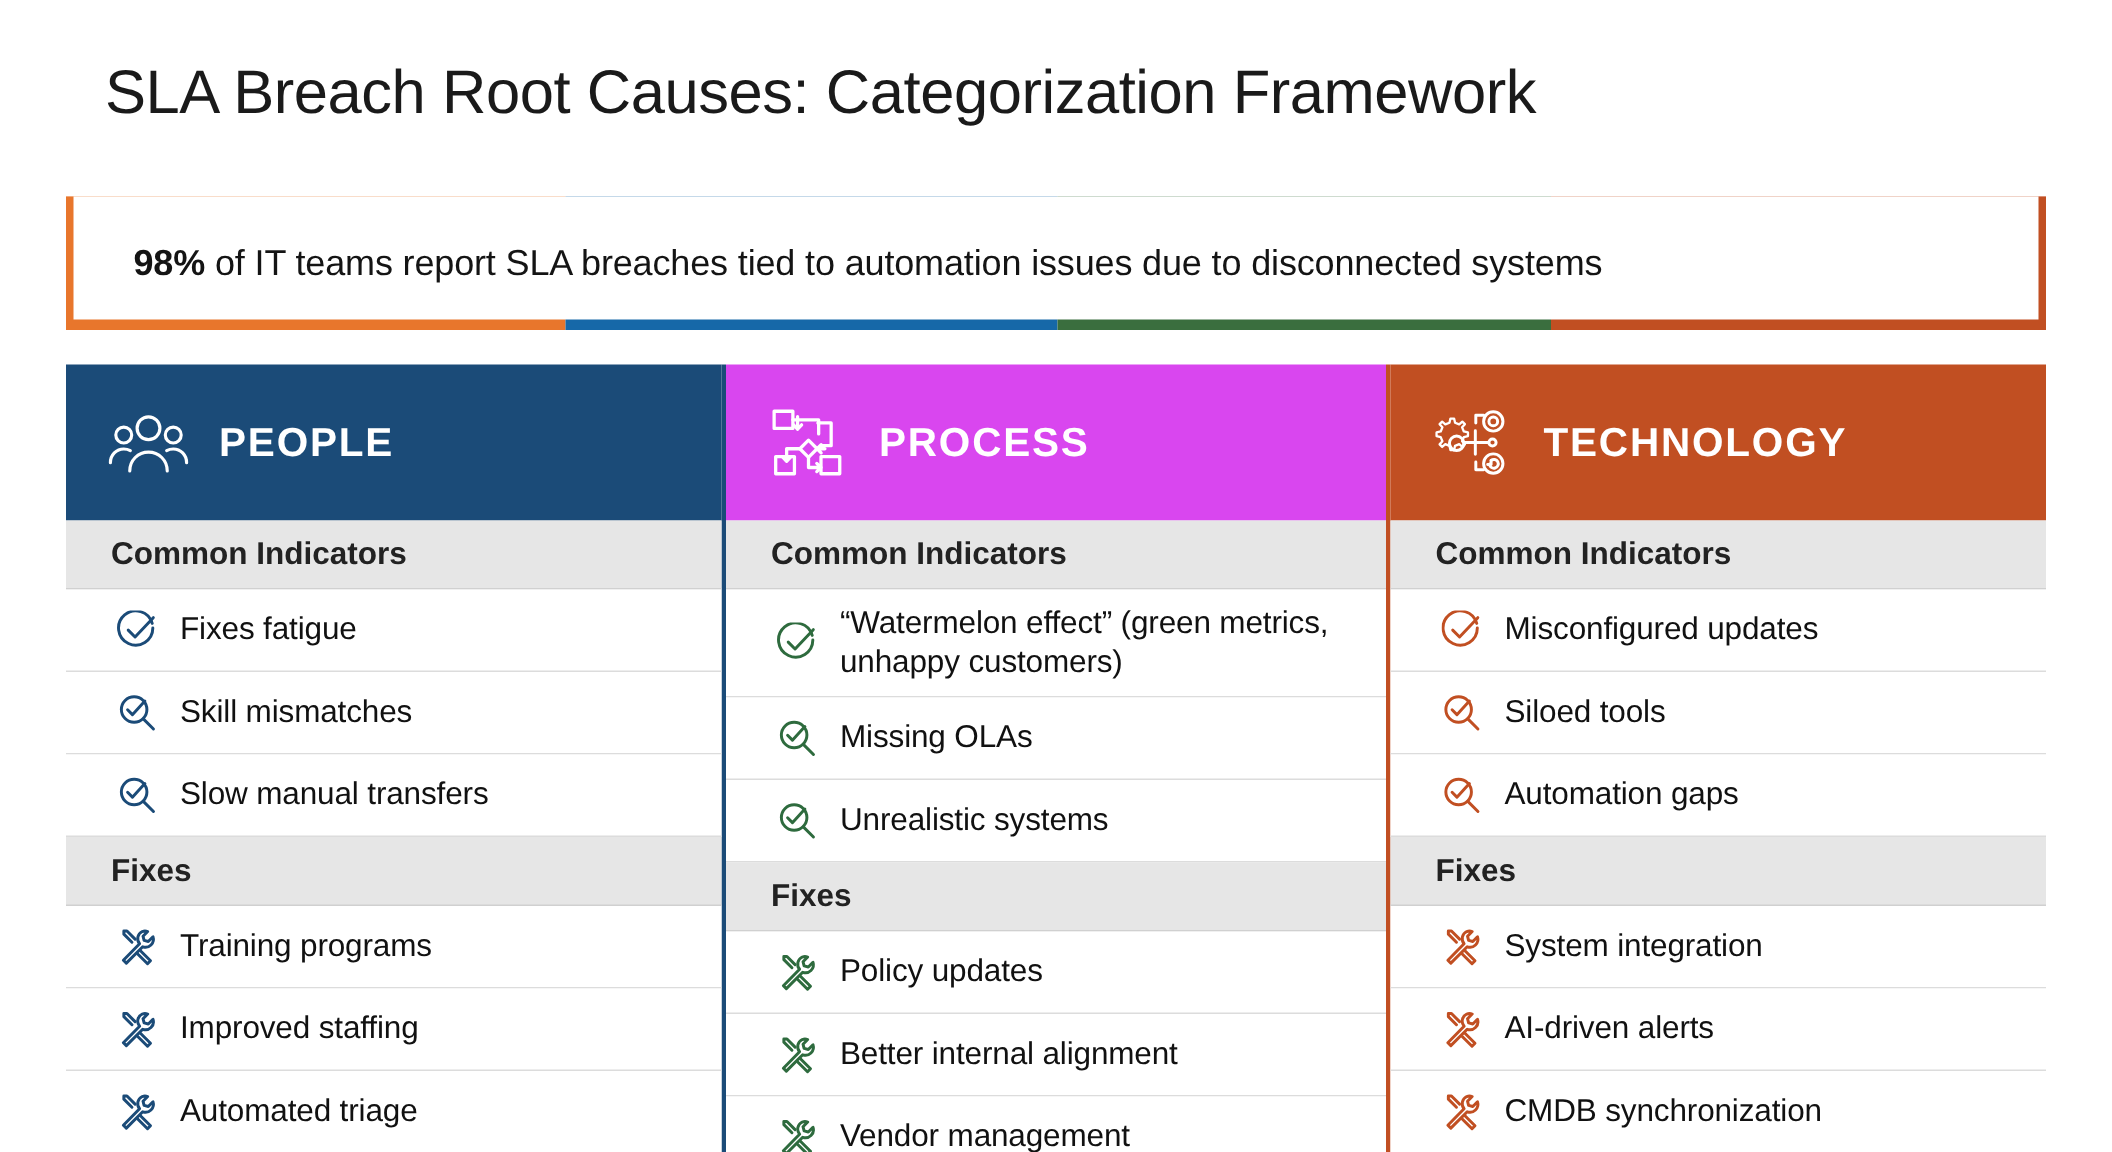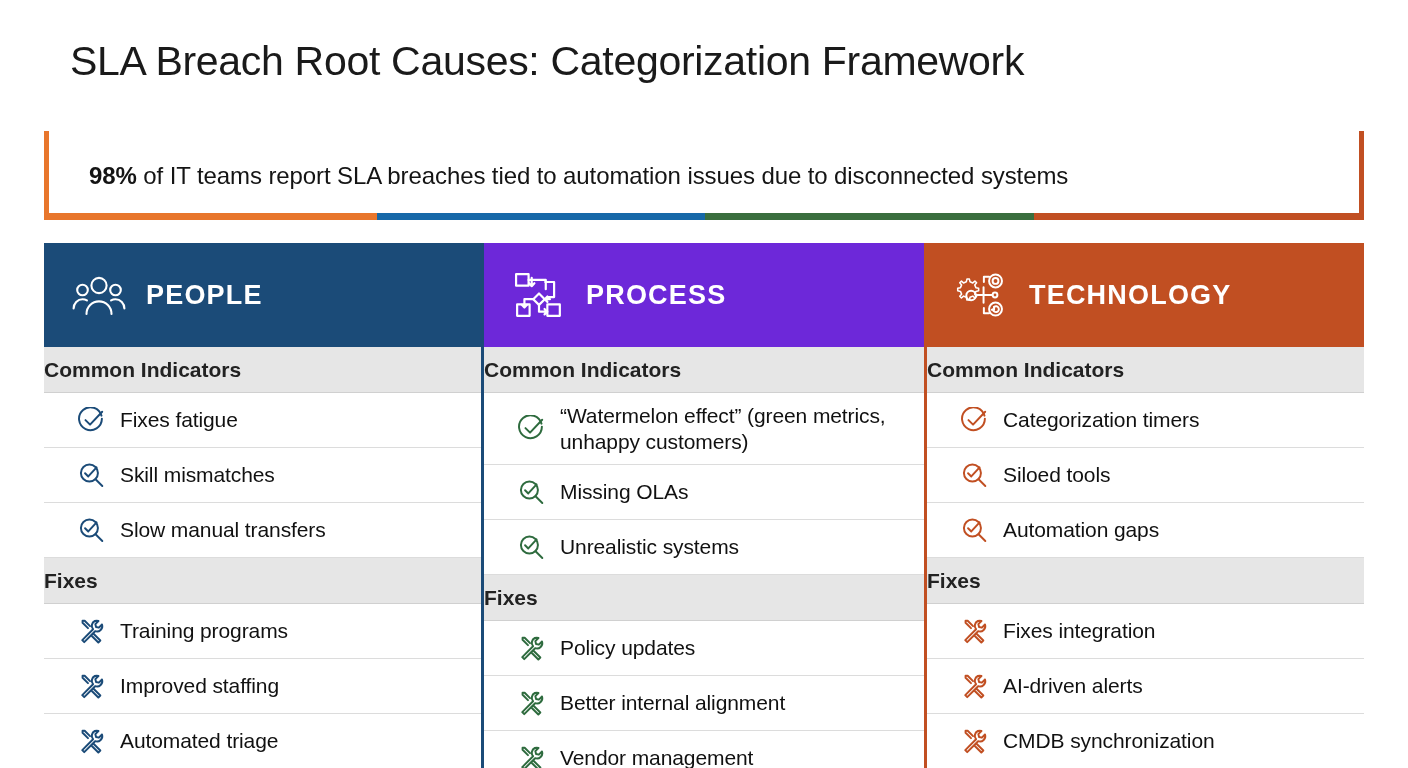--- a/index.html
+++ b/index.html
@@ -85,40 +85,41 @@
   
   .col-header {
     height: 104px;
     display: flex;
     align-items: center;
     gap: 18px;
     padding-left: 26px;
     color: #ffffff;
   }
   .col.people .col-header     { background: #1b4b78; }
-  .col.process .col-header    { background: #6d28d9; }
+  .col.process .col-header    { background: #d946ef; }
   .col.technology .col-header { background: #c14f22; }
 
   .col-header .hdr-icon {
     width: 58px; height: 46px;
     display: flex; align-items: center; justify-content: center;
     flex: none;
   }
   .col-header .hdr-label {
     font-size: 27px;
     font-weight: bold;
     letter-spacing: 1.2px;
   }
 
   
   .section-label {
     background: #e6e6e6;
     height: 46px;
     display: flex;
     align-items: center;
+    padding-left: 30px;
     font-size: 21px;
     font-weight: bold;
     color: #222222;
     border-bottom: 1px solid #d0d0d0;
   }
 
   
   .item {
     min-height: 55px;
     display: flex;
@@ -372,21 +373,21 @@
 
       <div class="section-label">Common Indicators</div>
 
       <div class="item">
         <span class="ico">
           <svg width="27" height="27" viewBox="0 0 26 26" fill="none" stroke="#c14f22" stroke-width="1.9" stroke-linecap="round" stroke-linejoin="round">
             <path d="M22.6 8.3a11 11 0 1 0 .4 3"></path>
             <path d="M7.2 12.6 11.6 17 23.3 4.6"></path>
           </svg>
         </span>
-        <span class="txt">Categorization timers</span>
+        <span class="txt">Misconfigured updates</span>
       </div>
 
       <div class="item">
         <span class="ico">
           <svg width="27" height="27" viewBox="0 0 26 26" fill="none" stroke="#c14f22" stroke-width="1.9" stroke-linecap="round" stroke-linejoin="round">
             <circle cx="11" cy="10.6" r="8.2"></circle>
             <path d="M6.8 10.8 9.9 13.9 17.9 5.2"></path>
             <path d="M16.9 16.6 23.4 23.1"></path>
           </svg>
         </span>
@@ -407,21 +408,21 @@
       <div class="section-label">Fixes</div>
 
       <div class="item">
         <span class="ico">
           <svg width="27" height="27" viewBox="0 0 26 26" fill="none" stroke="#c14f22" stroke-width="1.9" stroke-linecap="round" stroke-linejoin="round">
             <path d="M16.2 2.9a5.1 5.1 0 0 0-1.7 7.9L4.1 21.3l1.9 1.9L16.5 12.7a5.1 5.1 0 0 0 6.6-6.4l-3 3-2.7-.7-.7-2.7 3-3a5.1 5.1 0 0 0-3.5 0z"></path>
             <path d="M9.6 9.8 4.4 4.6V2.6h2l5.2 5.2"></path>
             <path d="M15.2 15.4l6.3 6.3-1.9 1.9-6.3-6.3"></path>
           </svg>
         </span>
-        <span class="txt">Fixes integration</span>
+        <span class="txt">System integration</span>
       </div>
 
       <div class="item">
         <span class="ico">
           <svg width="27" height="27" viewBox="0 0 26 26" fill="none" stroke="#c14f22" stroke-width="1.9" stroke-linecap="round" stroke-linejoin="round">
             <path d="M16.2 2.9a5.1 5.1 0 0 0-1.7 7.9L4.1 21.3l1.9 1.9L16.5 12.7a5.1 5.1 0 0 0 6.6-6.4l-3 3-2.7-.7-.7-2.7 3-3a5.1 5.1 0 0 0-3.5 0z"></path>
             <path d="M9.6 9.8 4.4 4.6V2.6h2l5.2 5.2"></path>
             <path d="M15.2 15.4l6.3 6.3-1.9 1.9-6.3-6.3"></path>
           </svg>
         </span>

